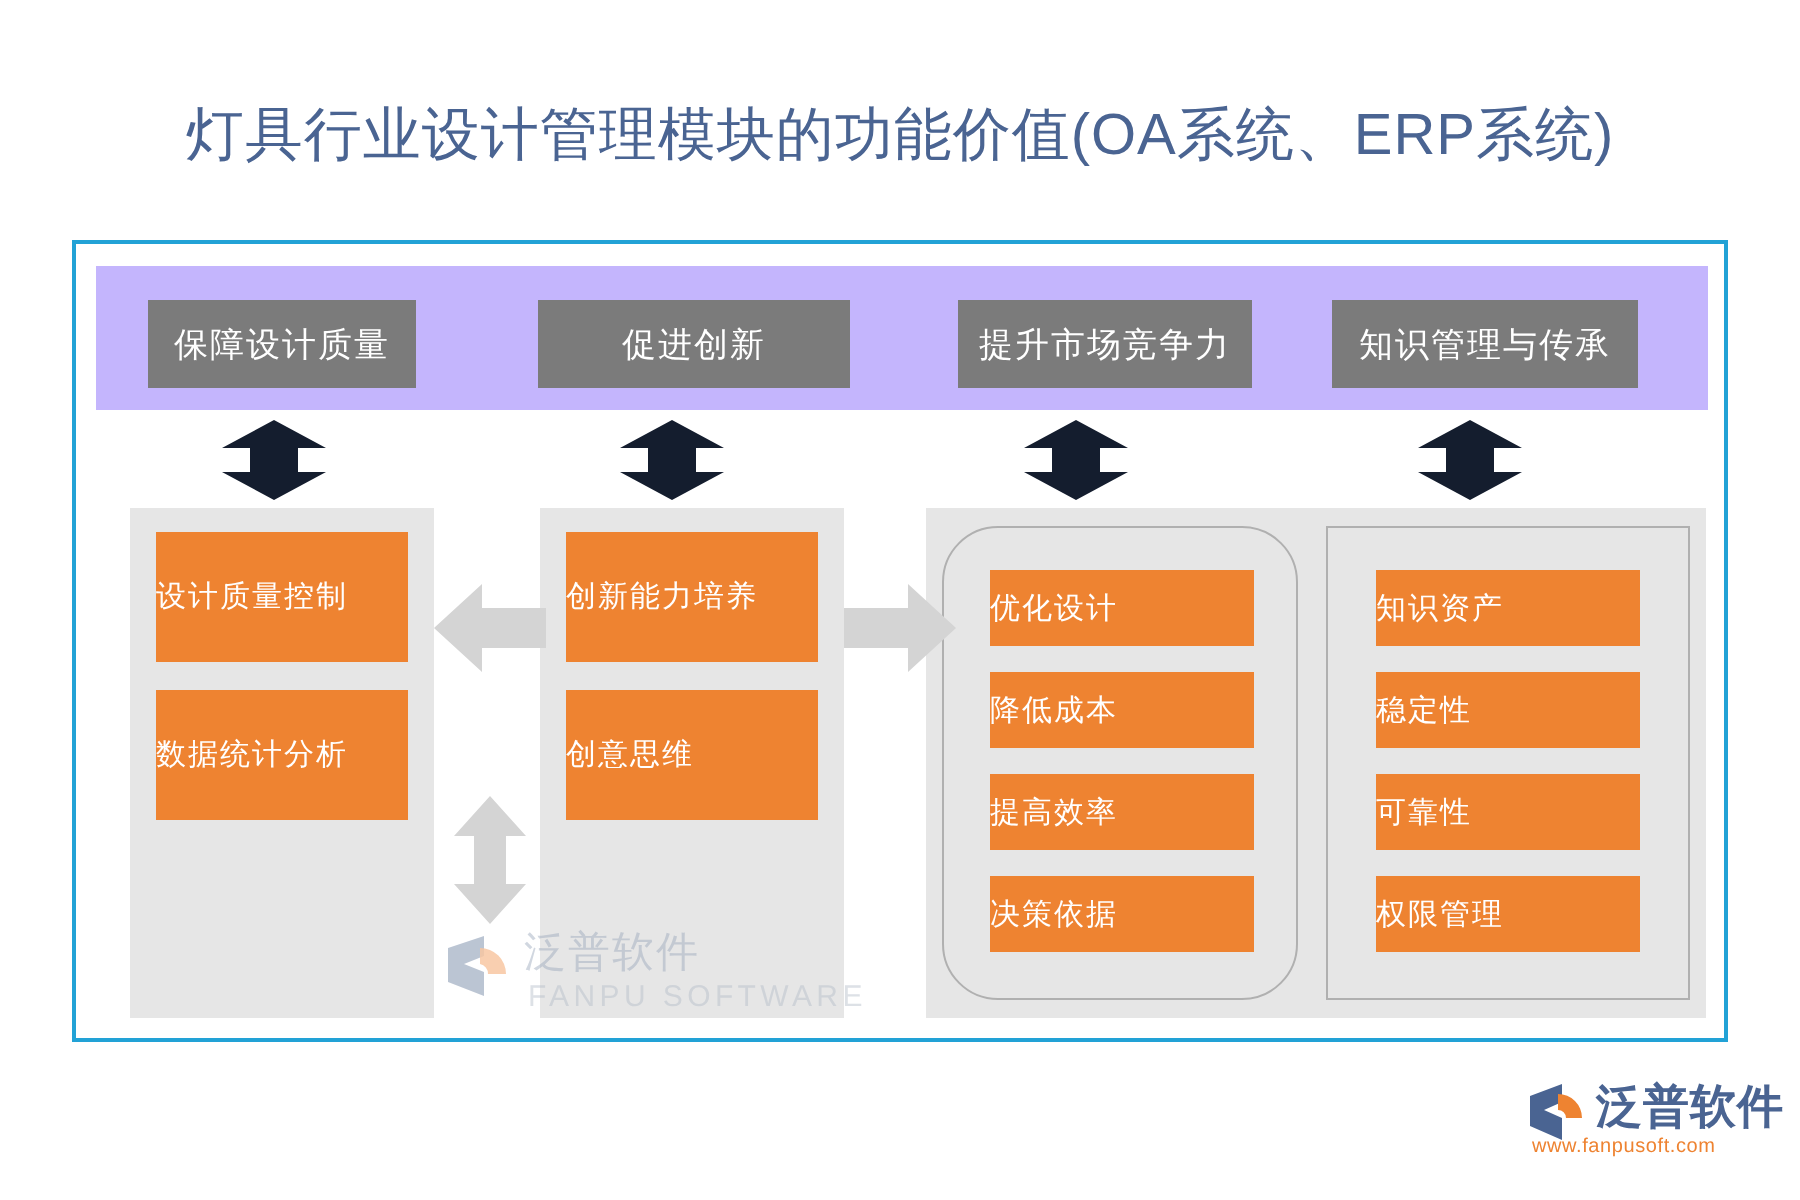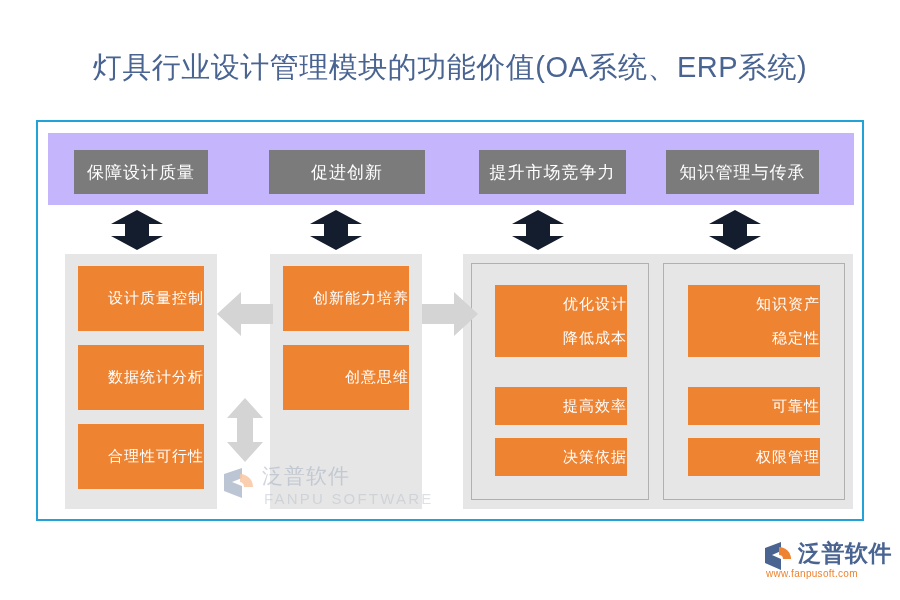--- a/index.html
+++ b/index.html
@@ -91,46 +91,46 @@
 
   
   .inner-panel {
     position: absolute;
     top: 9px;
     height: 237px;
     border: 1px solid #b0b0b0;
     box-sizing: border-box;
     background: #e6e6e6;
   }
-  #inner-panel-2 { left: 8px;   width: 178px; }
+  #inner-panel-2 { left: 8px;   width: 178px; border-radius: 28px; }
   #inner-panel-3 { left: 200px; width: 182px; }
 
   
   .item-box {
     position: absolute;
     background: #ee8331;
     color: #ffffff;
     display: flex;
     align-items: center;
-    justify-content: flex-end;
+    justify-content: flex-start;
     font-size: 15px;
     letter-spacing: 1px;
   }
   
   .tall-item { left: 13px; width: 126px; height: 65px; }
   .tall-item.i0 { top: 12px;  }
   .tall-item.i1 { top: 91px;  }
   .tall-item.i2 { top: 170px; }
 
   
   .short-item { height: 38px; }
   #inner-panel-2 .short-item { left: 23px; width: 132px; }
   #inner-panel-3 .short-item { left: 24px; width: 132px; }
   .short-item.j0 { top: 21px;  }
-  .short-item.j1 { top: 55px;  }
+  .short-item.j1 { top: 72px;  }
   .short-item.j2 { top: 123px; }
   .short-item.j3 { top: 174px; }
 
   
   .grey-arrow { position: absolute; }
   .grey-arrow svg { display: block; width: 100%; height: 100%; }
   #arrow-left-0  { left: 179px; top: 168px; width: 56px; height: 48px; }
   #arrow-updown-0{ left: 188px; top: 276px; width: 38px; height: 64px; }
   #arrow-right-0 { left: 384px; top: 168px; width: 56px; height: 48px; }
 
@@ -240,23 +240,20 @@
     </svg>
   </div>
 
   <div class="col-panel" id="col-panel-0">
     <div class="item-box tall-item i0">
       <span>设计质量控制</span>
     </div>
     <div class="item-box tall-item i1">
       <span>数据统计分析</span>
     </div>
-    <div class="item-box tall-item i2">
-      <span>合理性可行性</span>
-    </div>
   </div>
 
   <div class="col-panel" id="col-panel-1">
     <div class="item-box tall-item i0">
       <span>创新能力培养</span>
     </div>
     <div class="item-box tall-item i1">
       <span>创意思维</span>
     </div>
   </div>

